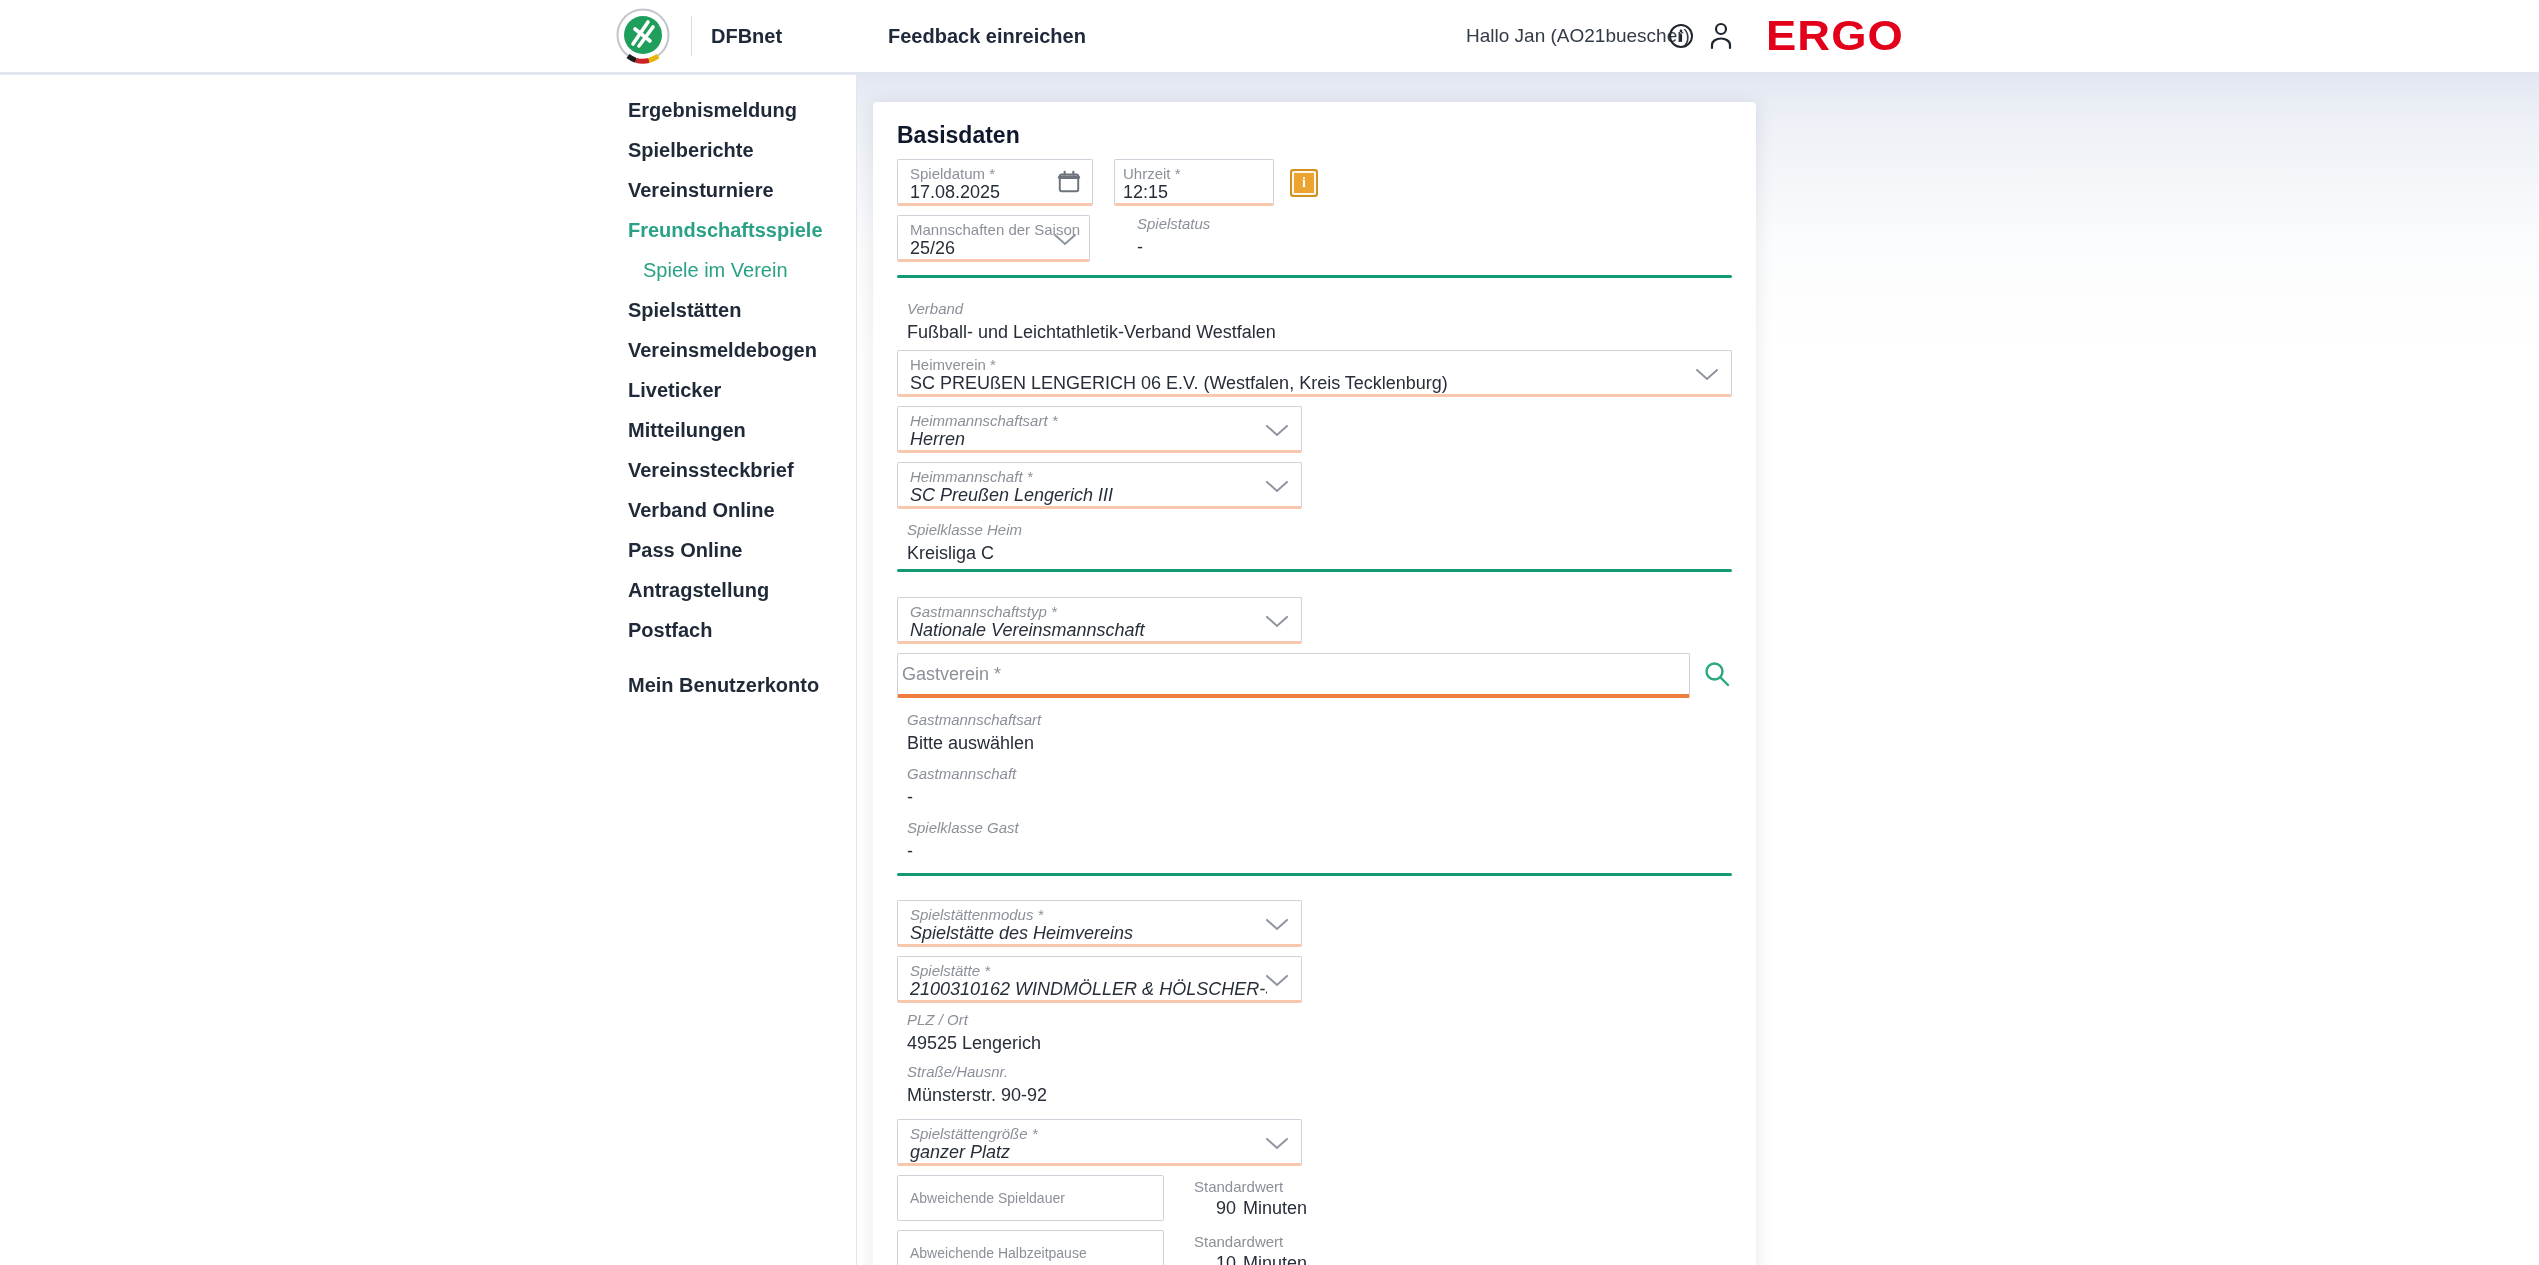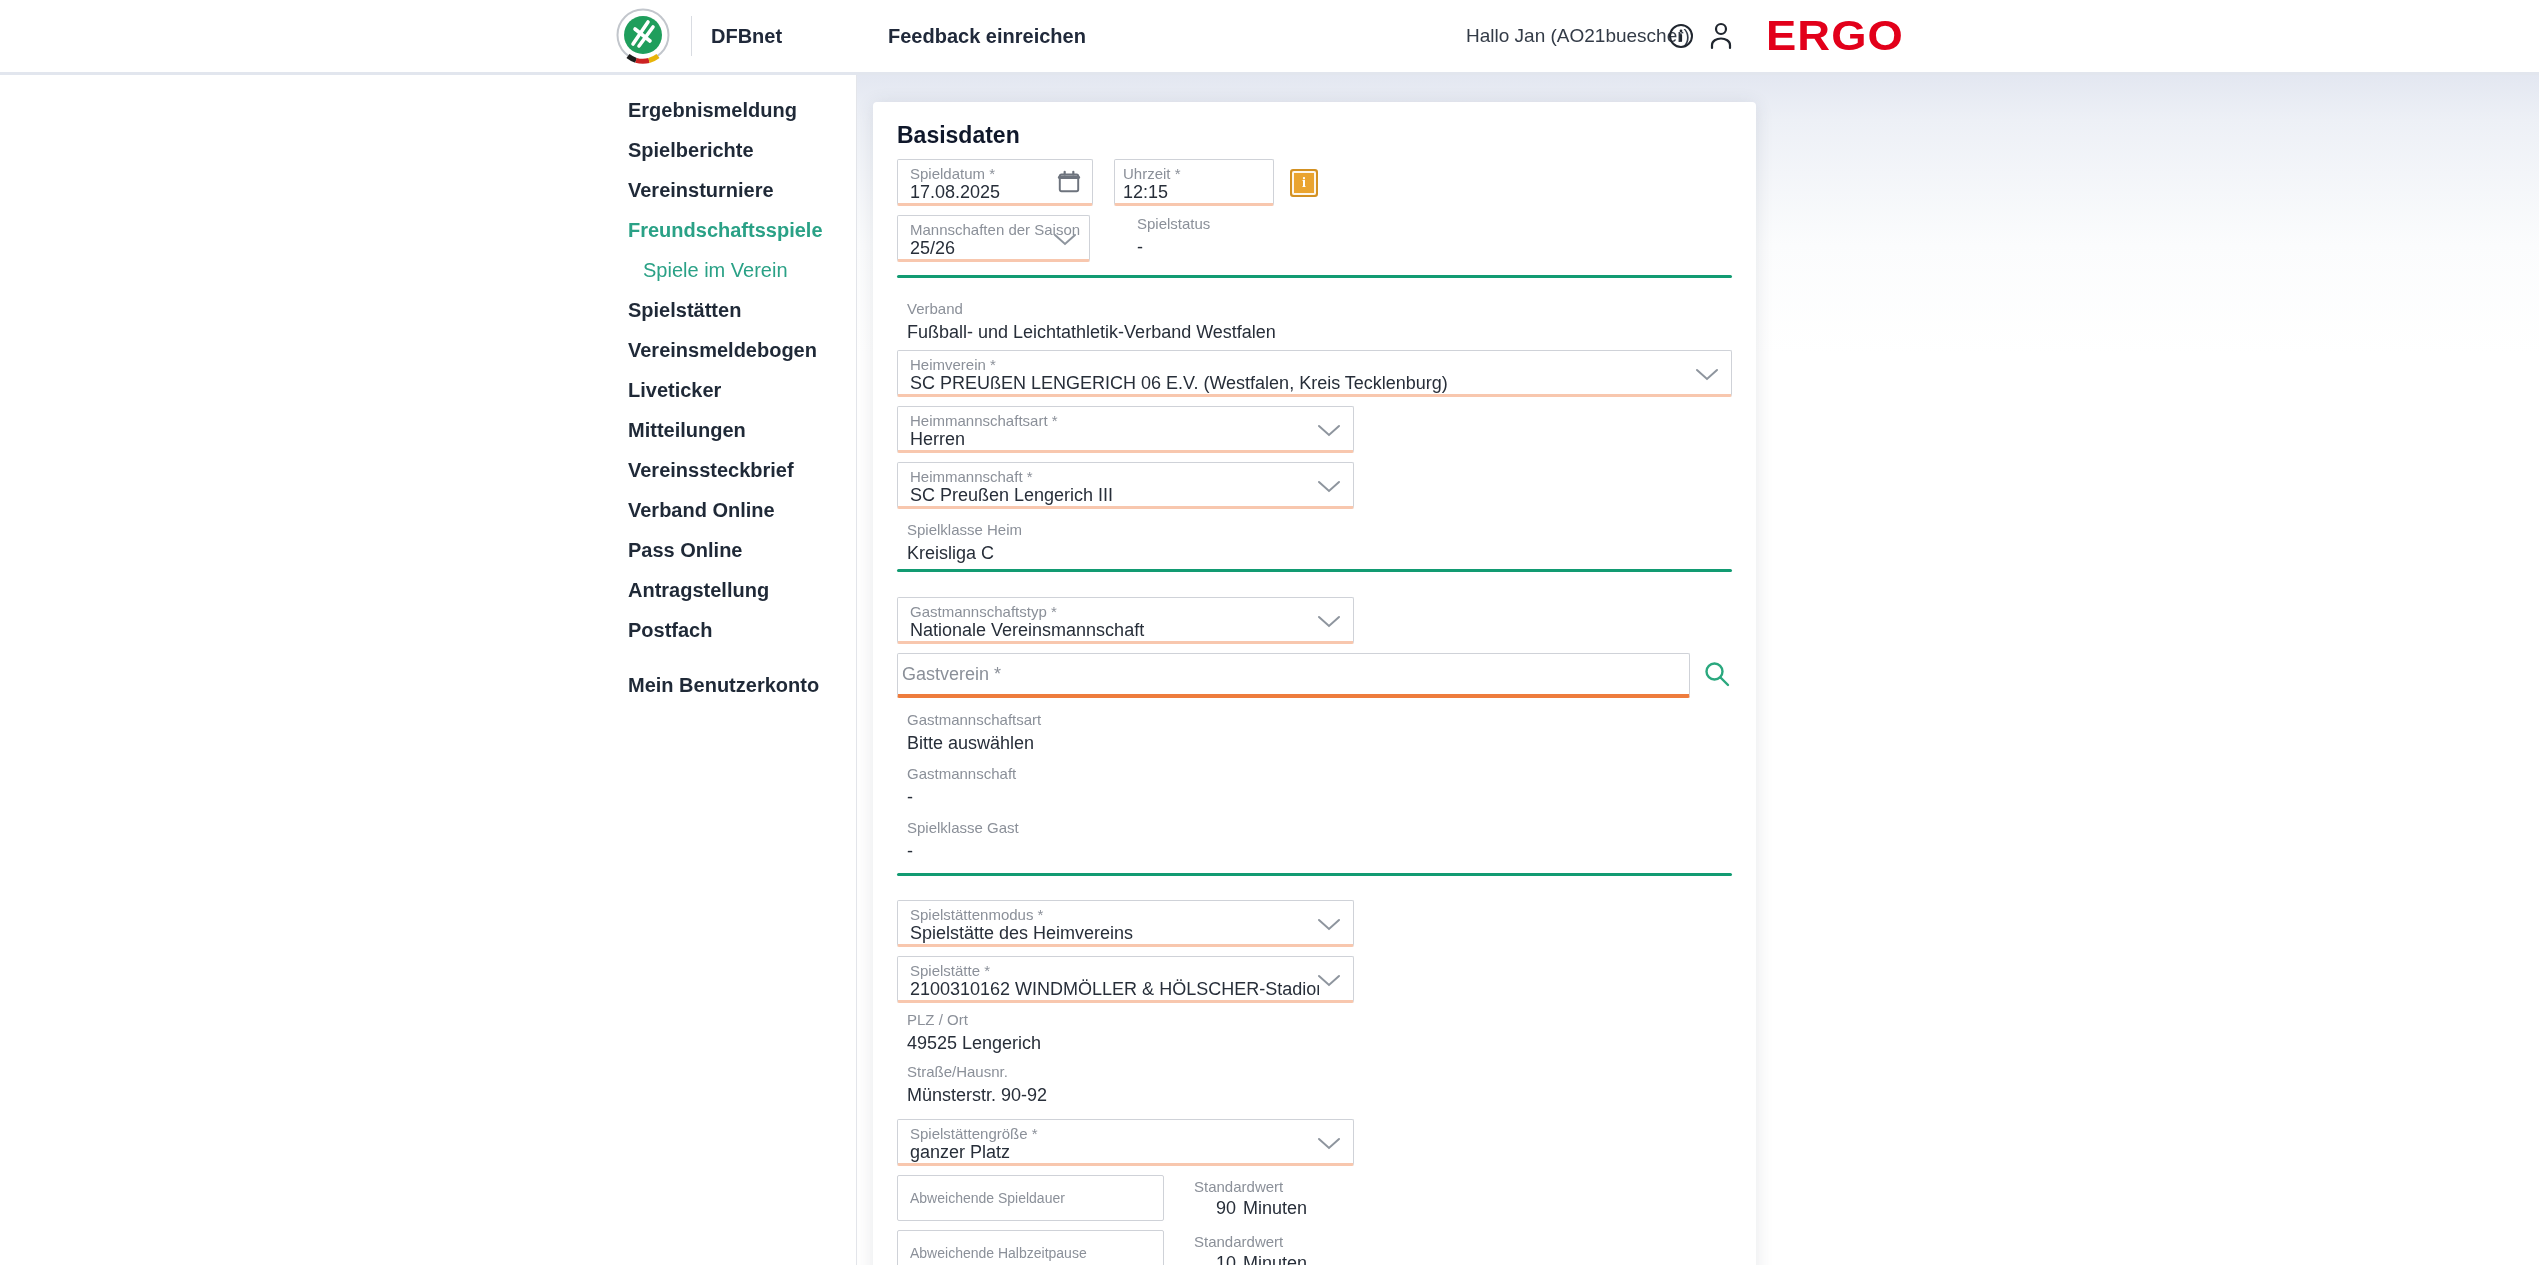--- a/index.html
+++ b/index.html
@@ -40,21 +40,21 @@
   .fbox{position:relative;box-sizing:border-box;height:47px;background:#fff;
     border:1px solid #cfd2d8;border-bottom:3px solid #f8c7ae;border-radius:2px;
     padding:5px 34px 4px 12px;cursor:pointer;}
   .fbox.no-chev{padding-right:12px;}
   .fbox .flabel{font-size:15px;line-height:17px;color:#8b9099;white-space:nowrap;}
   .fbox .fvalue{font-size:18px;line-height:21px;color:#272e39;white-space:nowrap;overflow:hidden;}
   .chev{position:absolute;right:12px;top:50%;margin-top:-6px;}
   .calendar-wrap{position:absolute;right:10px;top:50%;margin-top:-13px;}
   
   .plain{margin-top:11px;padding-left:10px;}
-  .plain .flabel{font-size:15px;line-height:18px;color:#8b9099;margin-bottom:3px;}
+  .plain .flabel{font-size:15px;line-height:18px;color:#8b9099;margin-bottom:3px;font-style:italic;}
   .plain .fvalue{font-size:18px;line-height:22px;color:#272e39;}
   .divider{height:3px;background:#129b72;border-radius:2px;}
   .row{display:flex;align-items:center;}
   
   .search-input{box-sizing:border-box;width:815px;height:45px;background:#fff;
     border:1px solid #cfd2d8;border-bottom:4px solid #ee7c3d;border-radius:2px;
     font-family:inherit;font-size:18px;color:#272e39;padding:0 4px;outline:none;}
   .search-input::placeholder{color:#8b9099;}
   .plain-input{box-sizing:border-box;width:267px;height:46px;background:#fff;
     border:1px solid #cfd2d8;border-radius:2px;font-family:inherit;font-size:14px;
@@ -68,21 +68,21 @@
     border:2px solid #d39122;box-sizing:border-box;display:flex;align-items:center;justify-content:center;cursor:pointer;}
   .warn-inner{width:20px;height:20px;border:2px solid rgba(255,255,255,0.9);border-radius:2px;
     display:flex;align-items:center;justify-content:center;
     color:#fff;font-size:14px;font-weight:bold;font-family:"Liberation Serif",serif;}
   .search-icon{margin-left:12px;cursor:pointer;}
   
   .mt9{margin-top:9px;}  .mt13{margin-top:13px;} .mt25{margin-top:25px;} .mt24{margin-top:24px;}
   .mt22{margin-top:22px;} .mt7{margin-top:7px;} .mt12{margin-top:12px;} .mt5{margin-top:5px;}
   .mt8{margin-top:8px;} .mt11{margin-top:11px;}
   .w-date{width:196px;} .w-time{width:160px;margin-left:21px;padding-left:8px;} .w-saison{width:193px;}
-  .w-med{width:457px;} .w-full{width:835px;}
+  .w-med{width:405px;font-style:italic;} .w-full{width:835px;}
   .status-block{margin-left:37px;align-self:flex-start;margin-top:6px;}
 </style>
 </head>
 <body>
 
 <div class="header">
   <div class="logo">
     <svg width="56" height="56" viewBox="0 0 56 56">
       <circle cx="28" cy="27" r="25.5" fill="#ffffff" stroke="#c2c6cc" stroke-width="2"></circle>
       <circle cx="28" cy="27" r="19" fill="#1f9e5c"></circle>

